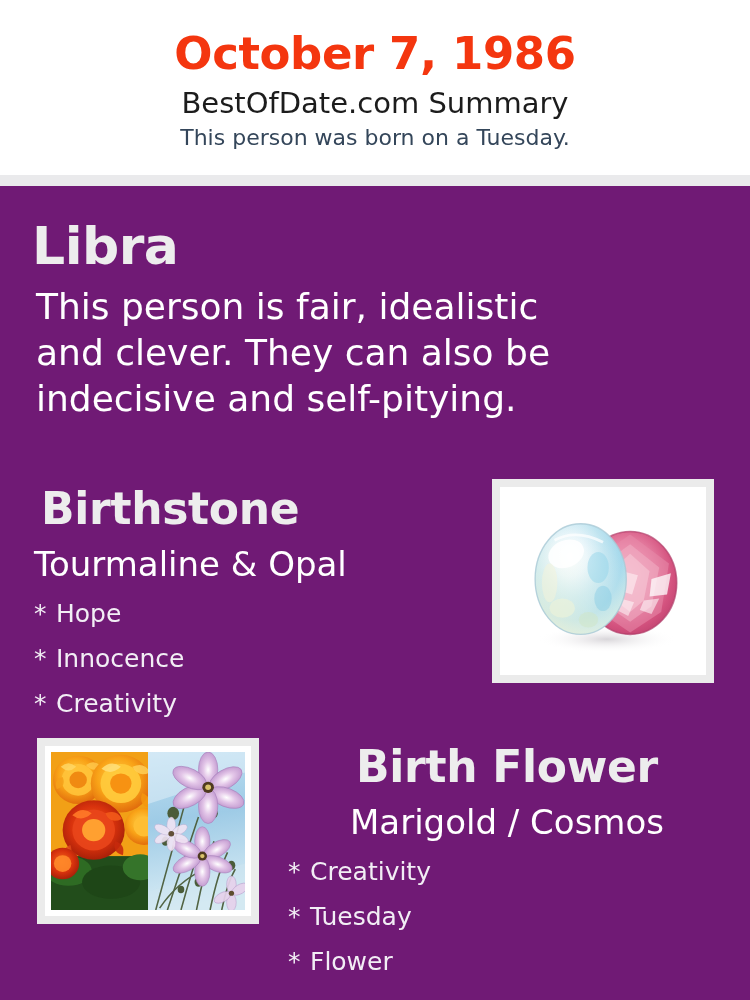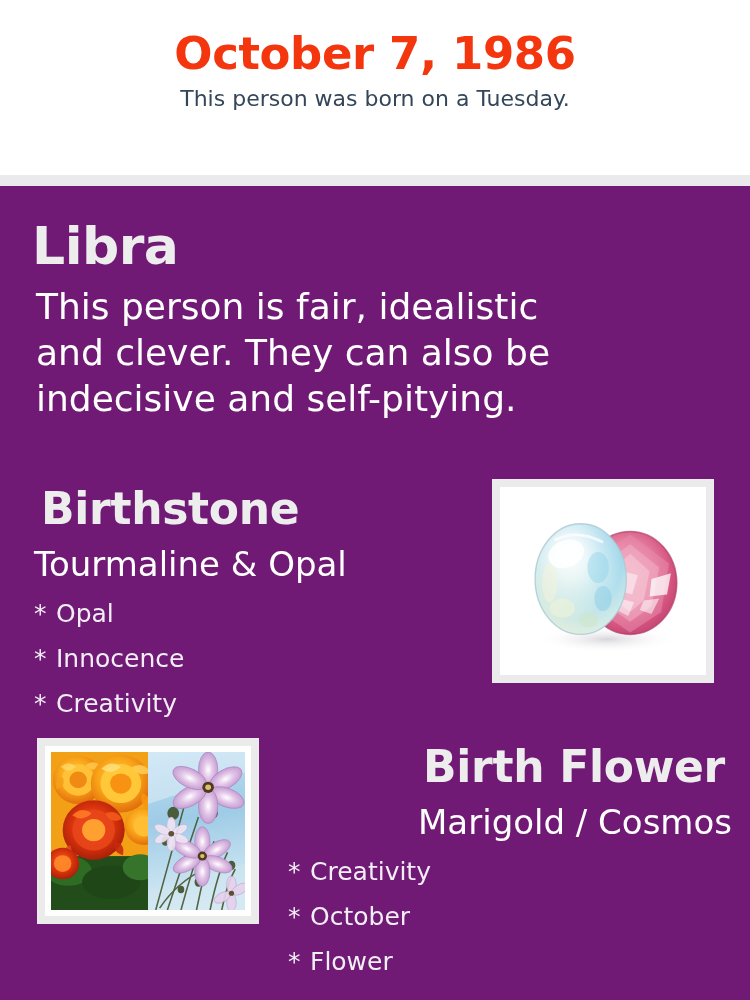--- a/index.html
+++ b/index.html
@@ -140,21 +140,21 @@
   }
 
   
   .flower-text {
     position: absolute;
     left: 282px; top: 548px;
     width: 450px;
   }
   .flower-text .section-heading,
   .flower-text .section-sub {
-    text-align: right;
+    text-align: center;
   }
   .flower-text .trait-list {
     padding-left: 6px;
   }
 
   
   .photo-frame {
     position: absolute;
     background: #ffffff;
     border: 8px solid #ebebeb;
@@ -193,38 +193,39 @@
     display: block;
   }
 </style>
 </head>
 <body>
 
 <div class="page">
 
   <div class="header">
     <h1 class="header-date">October 7, 1986</h1>
+    <h2 class="header-site">BestOfDate.com Summary</h2>
     <p class="header-sub">This person was born on a Tuesday.</p>
   </div>
 
   <div class="divider-band"></div>
 
   <div class="panel">
 
     <div class="zodiac">
       <h2 class="zodiac-title">Libra</h2>
       <p class="zodiac-desc">This person is fair, idealistic and clever. They can also be indecisive and self-pitying.</p>
     </div>
 
     <div class="birthstone-text">
       <h2 class="section-heading">Birthstone</h2>
       <p class="section-sub">Tourmaline &amp; Opal</p>
       <ul class="trait-list">
         <li>
-          <span class="trait-star">*</span><span>Opal</span>
+          <span class="trait-star">*</span><span>Hope</span>
         </li>
         <li>
           <span class="trait-star">*</span><span>Innocence</span>
         </li>
         <li>
           <span class="trait-star">*</span><span>Creativity</span>
         </li>
       </ul>
     </div>
 
@@ -439,21 +440,21 @@
     </div>
 
     <div class="flower-text">
       <h2 class="section-heading">Birth Flower</h2>
       <p class="section-sub">Marigold / Cosmos</p>
       <ul class="trait-list">
         <li>
           <span class="trait-star">*</span><span>Creativity</span>
         </li>
         <li>
-          <span class="trait-star">*</span><span>October</span>
+          <span class="trait-star">*</span><span>Tuesday</span>
         </li>
         <li>
           <span class="trait-star">*</span><span>Flower</span>
         </li>
       </ul>
     </div>
 
   </div>
 </div>
 

